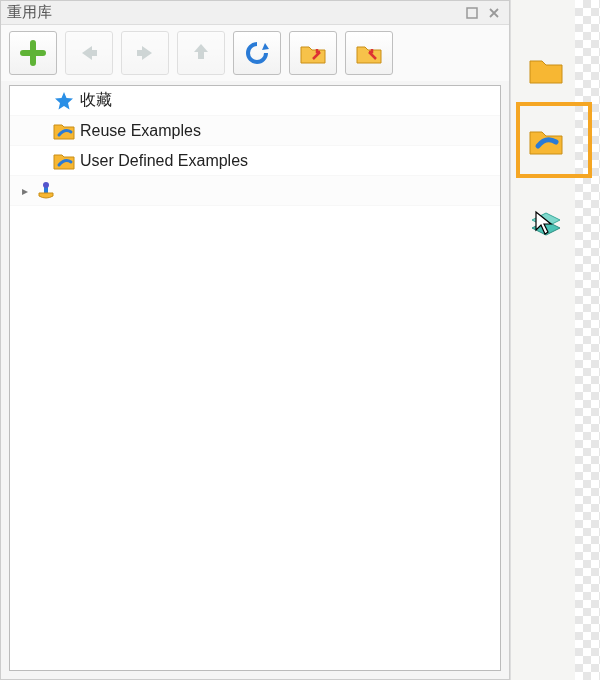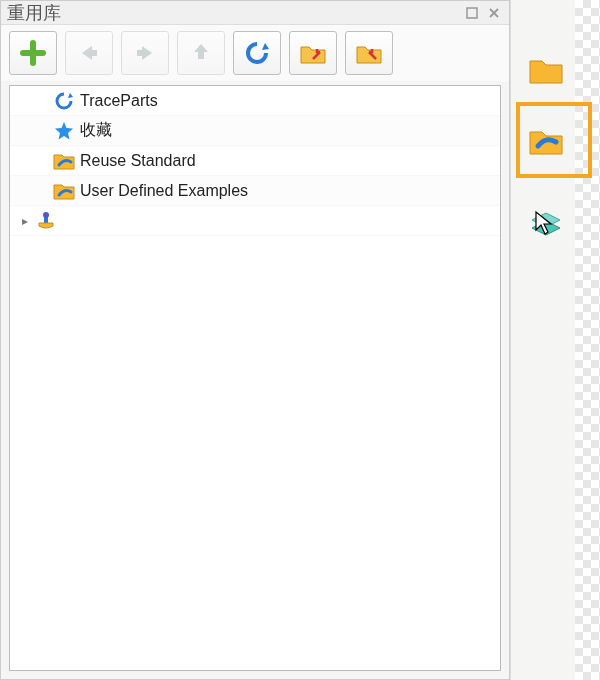--- a/index.html
+++ b/index.html
@@ -20,21 +20,21 @@
     display: flex;
     flex-direction: column;
   }
   .titlebar {
     height: 24px;
     display: flex;
     align-items: center;
     padding: 0 6px;
     background: #f0f0f0;
     color: #555;
-    font-size: 18px;
+    font-size: 15px;
     border-bottom: 1px solid #ddd;
   }
   .titlebar .spacer { flex: 1; }
   .titlebar-btn {
     width: 18px; height: 16px;
     display: inline-flex; align-items: center; justify-content: center;
     margin-left: 4px; color: #888; cursor: pointer;
   }
   .toolbar {
     height: 56px;
@@ -181,51 +181,40 @@
     <div class="tbtn">
       <svg width="28" height="24">
         <path d="M2 6 h8 l3 3 h13 v13 h-24 z" fill="#f7c24a" stroke="#c98e17"></path>
         <path d="M21 18 l-7 -7 M14 11 l3 0 l0 -3" stroke="#d33" stroke-width="2.5" fill="none"></path>
       </svg>
     </div>
   </div>
 
   <div class="tree">
 
-  <div class="row">
-        <span class="expander"></span>
-        <span style="width: 18px; display: inline-block;"></span>
-        <span class="icon">
-          <svg width="20" height="20" viewBox="0 0 20 20">
-            <path d="M10 3 a7 7 0 1 0 7 7" fill="none" stroke="#2a7bd6" stroke-width="3"></path>
-            <path d="M16 2 l3 4 -5 1 z" fill="#2a7bd6"></path>
-          </svg>
-        </span>
-        <span class="label">TraceParts</span>
-      </div>
       <div class="row">
         <span class="expander"></span>
         <span style="width: 18px; display: inline-block;"></span>
         <span class="icon">
           <svg width="20" height="20" viewBox="0 0 20 20">
             <path d="M10 1 L12.5 7 L19 7.5 L14 12 L15.5 18.5 L10 15 L4.5 18.5 L6 12 L1 7.5 L7.5 7 Z" fill="#2a8fe6"></path>
           </svg>
         </span>
         <span class="label">收藏</span>
       </div>
       <div class="row">
         <span class="expander"></span>
         <span style="width: 18px; display: inline-block;"></span>
         <span class="icon">
           <svg width="22" height="20">
             <path d="M1 4 h8 l2 2 h10 v12 h-20 z" fill="#f7b733" stroke="#c98e17"></path>
             <path d="M6 14 q6 -7 12 -3" fill="none" stroke="#2a7bd6" stroke-width="3" stroke-linecap="round"></path>
           </svg>
         </span>
-        <span class="label">Reuse Standard</span>
+        <span class="label">Reuse Examples</span>
       </div>
       <div class="row">
         <span class="expander"></span>
         <span style="width: 18px; display: inline-block;"></span>
         <span class="icon">
           <svg width="22" height="20">
             <path d="M1 4 h8 l2 2 h10 v12 h-20 z" fill="#f7b733" stroke="#c98e17"></path>
             <path d="M6 14 q6 -7 12 -3" fill="none" stroke="#2a7bd6" stroke-width="3" stroke-linecap="round"></path>
           </svg>
         </span>

